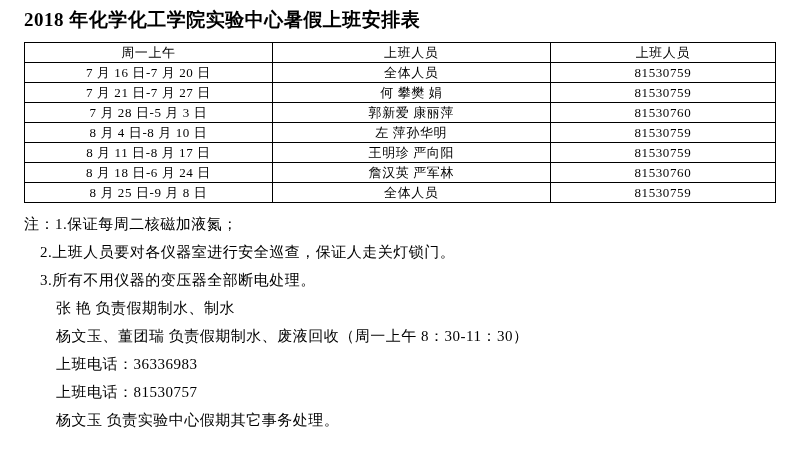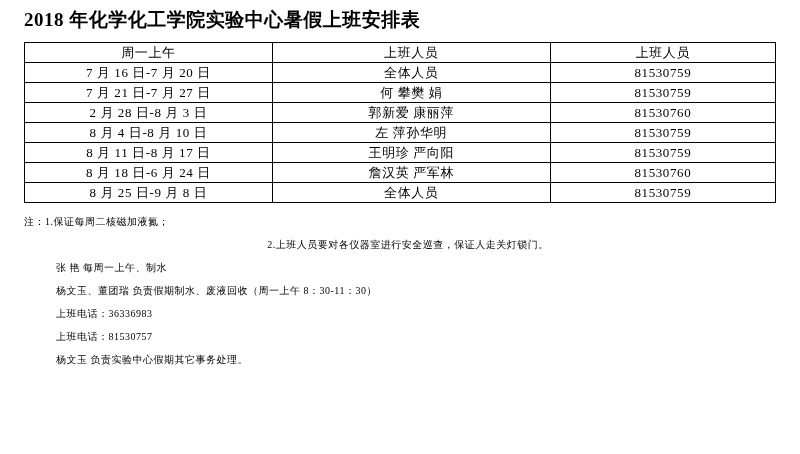--- a/index.html
+++ b/index.html
@@ -48,31 +48,31 @@
   }
   table.schedule th {
     font-weight: normal;
   }
   table.schedule col.c1 { width: 33%; }
   table.schedule col.c2 { width: 37%; }
   table.schedule col.c3 { width: 30%; }
 
   .notes {
     margin-top: 14px;
-    font-size: 10px;
+    font-size: 15px;
     font-family: "Liberation Serif", serif;
     letter-spacing: 0.5px;
   }
   .note-line {
     line-height: 1.0;
     margin-bottom: 13px;
     white-space: pre;
   }
   .note-line.indent1 { padding-left: 0px; }
-  .note-line.indent2 { padding-left: 16px; text-align: center; }
+  .note-line.indent2 { padding-left: 16px; }
   .note-line.indent3 { padding-left: 32px; }
 </style>
 </head>
 <body>
 
 <div class="page">
 
   <div class="doc-title">2018 年化学化工学院实验中心暑假上班安排表</div>
 
   <table class="schedule">
@@ -93,21 +93,21 @@
         <td>7 月 16 日-7 月 20 日</td>
         <td>全体人员</td>
         <td>81530759</td>
       </tr>
       <tr>
         <td>7 月 21 日-7 月 27 日</td>
         <td>何 攀樊 娟</td>
         <td>81530759</td>
       </tr>
       <tr>
-        <td>2 月 28 日-8 月 3 日</td>
+        <td>7 月 28 日-5 月 3 日</td>
         <td>郭新爱 康丽萍</td>
         <td>81530760</td>
       </tr>
       <tr>
         <td>8 月 4 日-8 月 10 日</td>
         <td>左 萍孙华明</td>
         <td>81530759</td>
       </tr>
       <tr>
         <td>8 月 11 日-8 月 17 日</td>
@@ -123,20 +123,21 @@
         <td>8 月 25 日-9 月 8 日</td>
         <td>全体人员</td>
         <td>81530759</td>
       </tr>
     </tbody>
   </table>
 
   <div class="notes">
     <div class="note-line indent1">注：1.保证每周二核磁加液氮；</div>
     <div class="note-line indent2">2.上班人员要对各仪器室进行安全巡查，保证人走关灯锁门。</div>
-    <div class="note-line indent3">张 艳 每周一上午、制水</div>
+    <div class="note-line indent2">3.所有不用仪器的变压器全部断电处理。</div>
+    <div class="note-line indent3">张 艳 负责假期制水、制水</div>
     <div class="note-line indent3">杨文玉、董团瑞 负责假期制水、废液回收（周一上午 8：30-11：30）</div>
     <div class="note-line indent3">上班电话：36336983</div>
     <div class="note-line indent3">上班电话：81530757</div>
     <div class="note-line indent3">杨文玉 负责实验中心假期其它事务处理。</div>
   </div>
 
 </div>
 
 </body></html>

